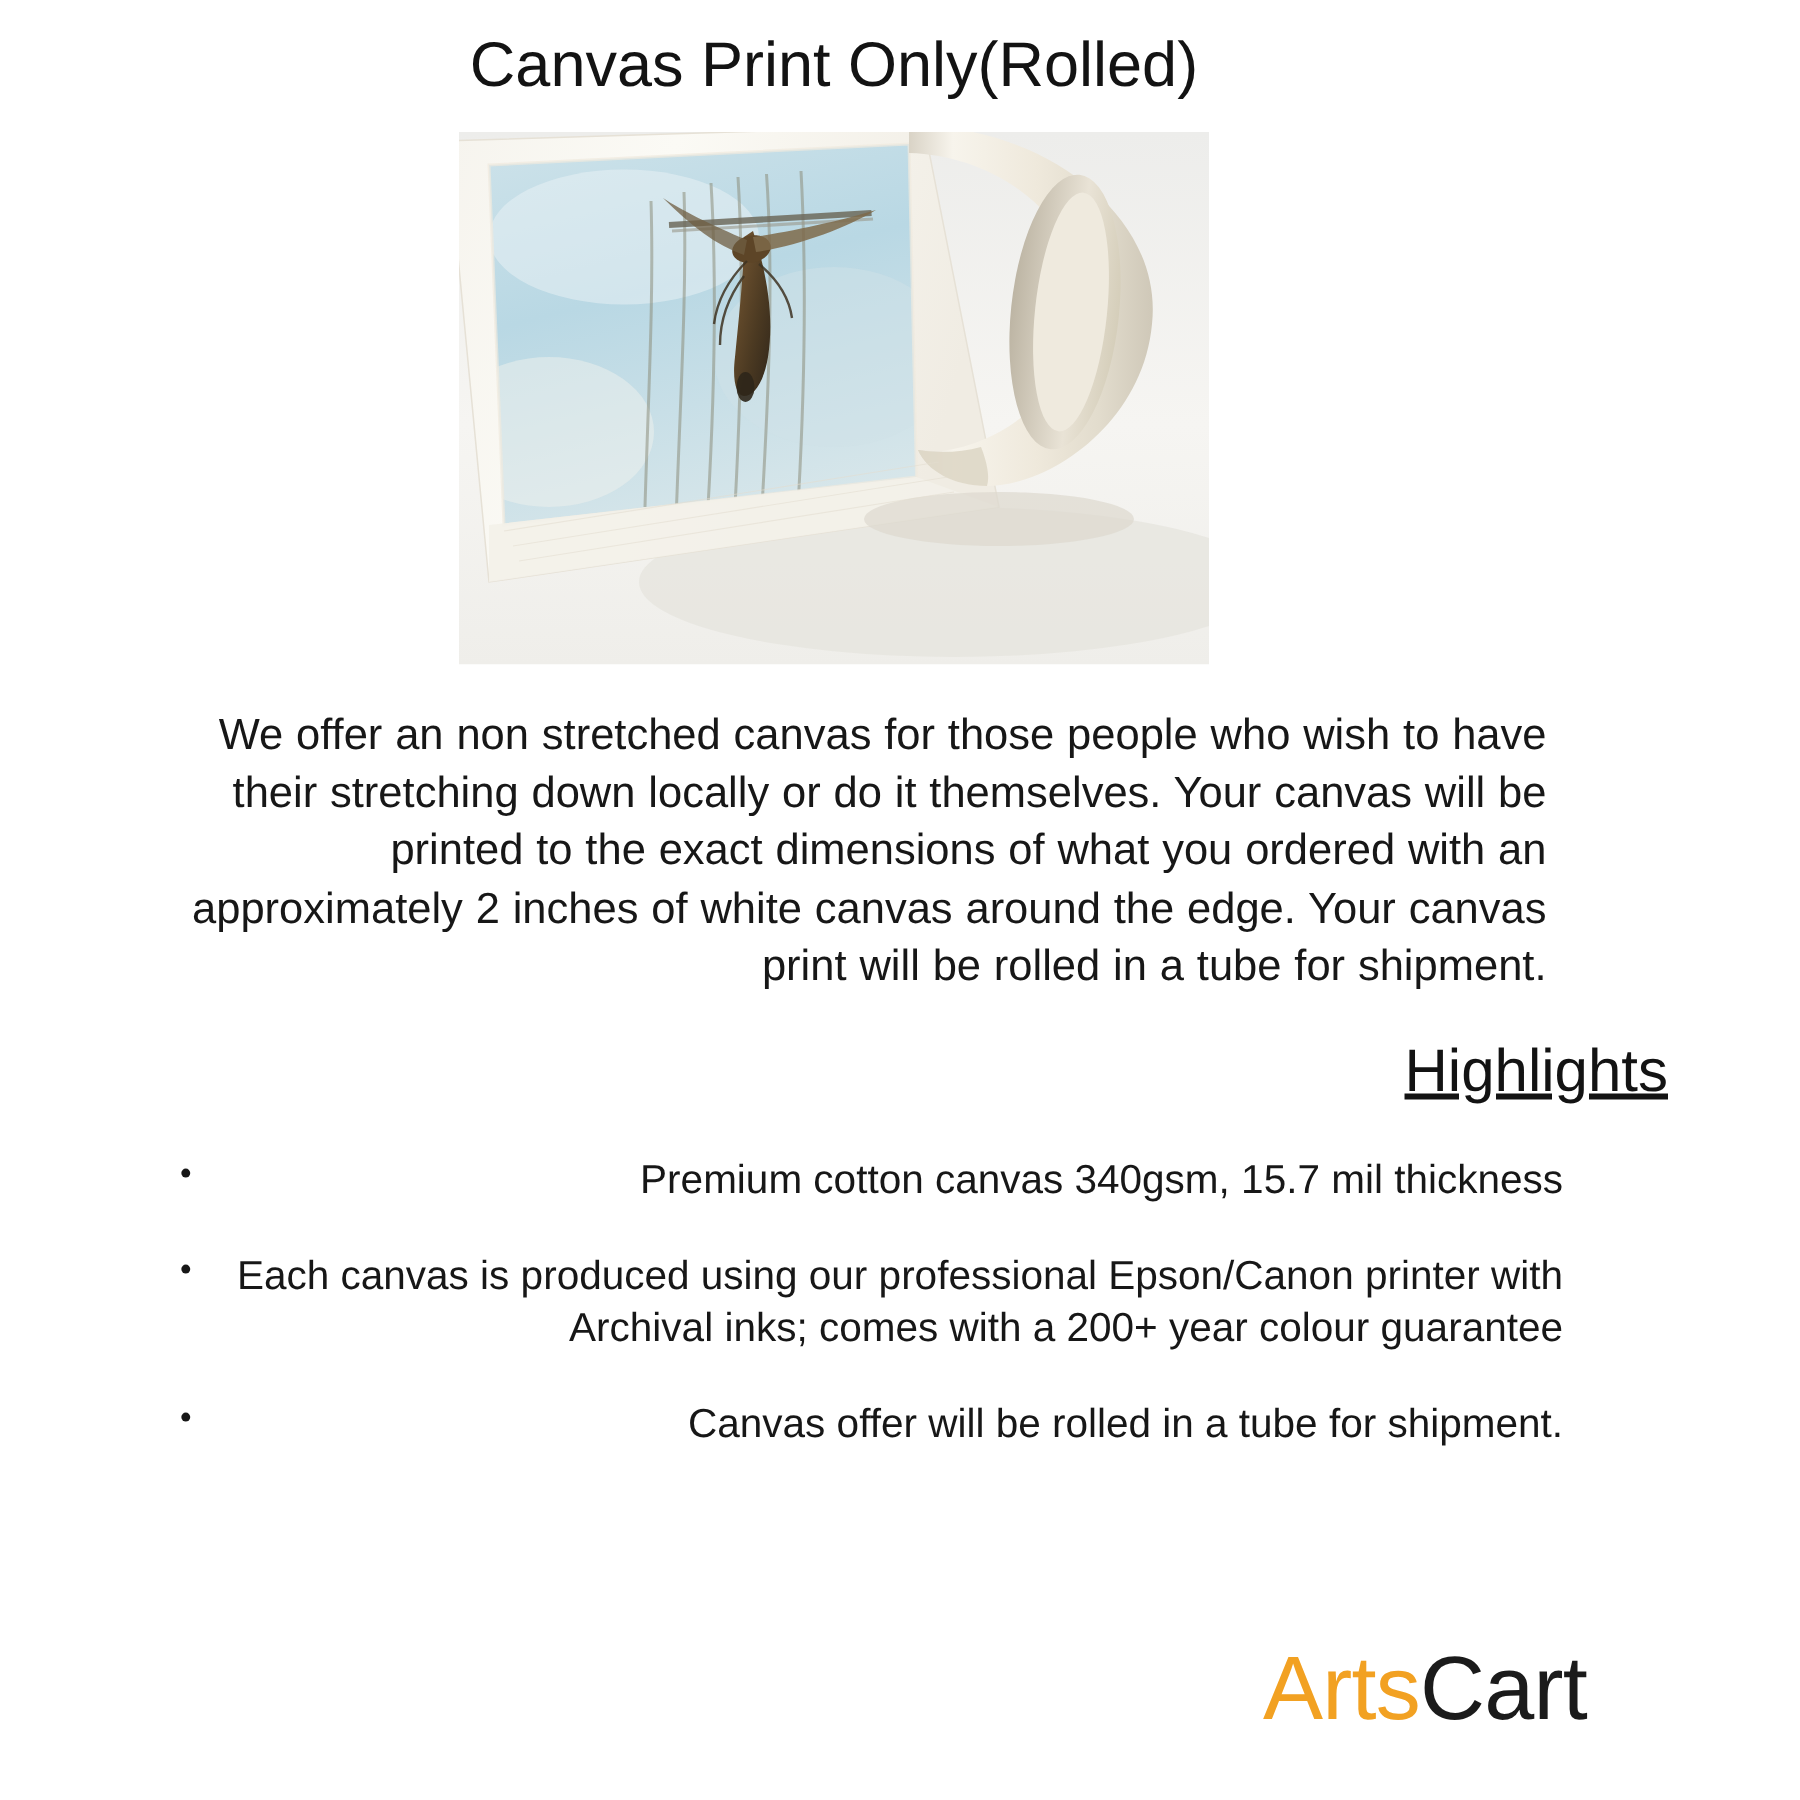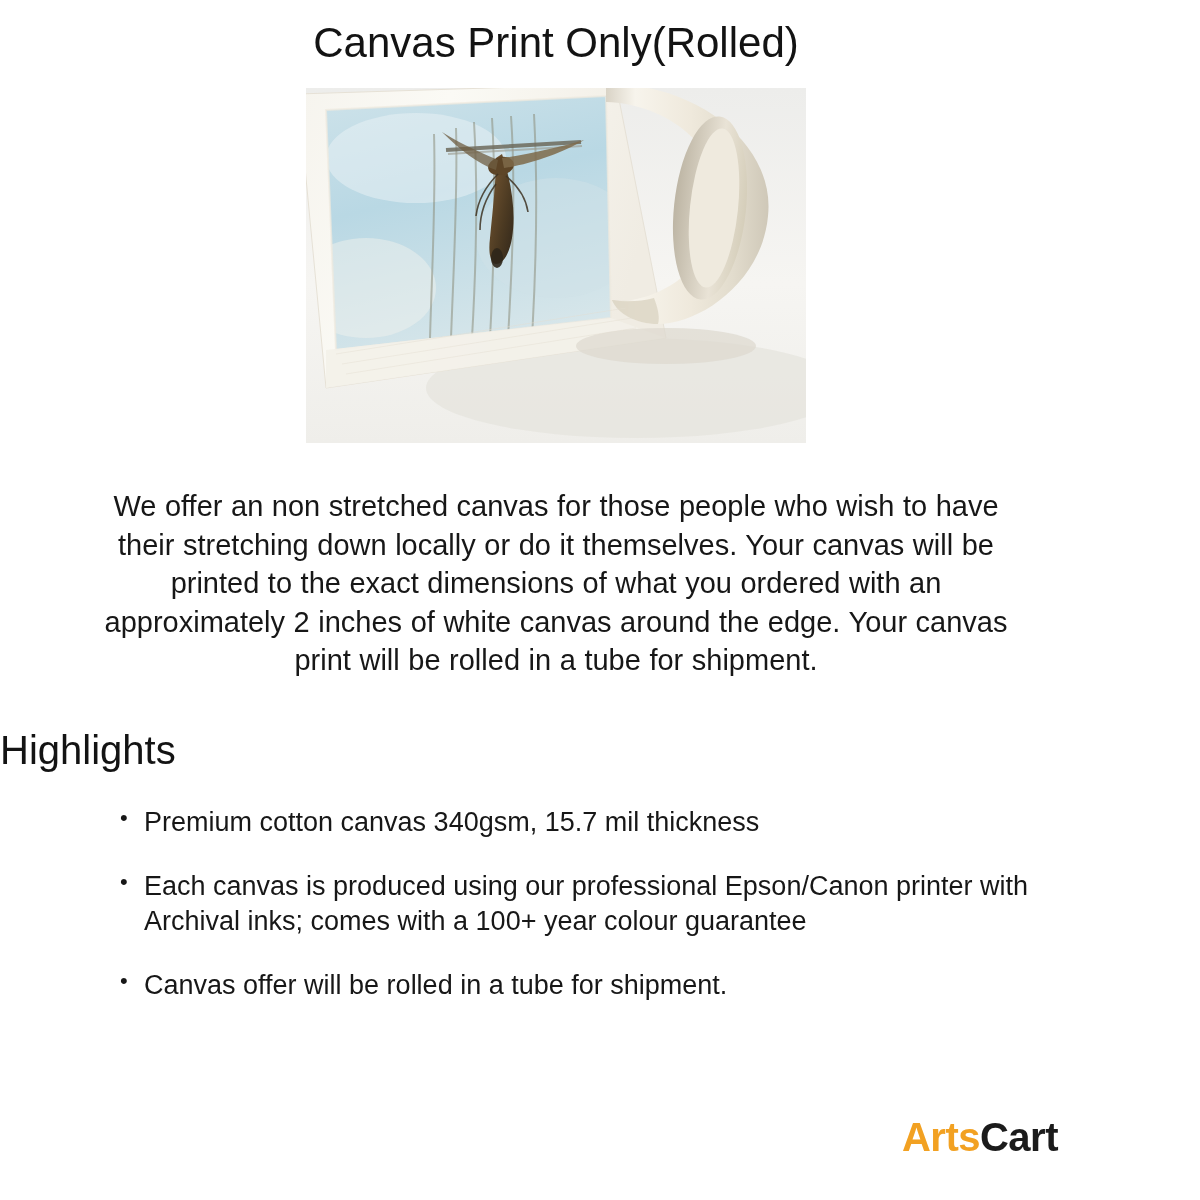--- a/index.html
+++ b/index.html
@@ -44,41 +44,43 @@
     width: 100%;
     height: 100%;
     display: block;
     position: relative;
     overflow: hidden;
     background: #ffffff;
   }
 
   
   .description {
-    margin: 44px auto 0 auto;
+    margin: 28px auto 0 auto;
     width: 950px;
     font-size: 29px;
     line-height: 1.33;
     color: #171717;
-    text-align: center;
+    text-align: right;
     word-spacing: 0.5px;
   }
 
   .highlights-title {
-    text-align: left;
+    text-align: right;
     font-size: 40px;
     font-weight: 400;
     color: #131313;
-    margin-top: 48px;
+    margin-top: 28px;
+    text-decoration: underline;
   }
 
   ul.highlights {
     list-style: none;
     margin: 32px 0 0 0;
     padding: 0 70px 0 120px;
+    text-align: right;
   }
   ul.highlights li {
     position: relative;
     font-size: 27px;
     line-height: 1.3;
     color: #171717;
     margin-bottom: 29px;
     padding-left: 24px;
   }
   ul.highlights li::before {
@@ -88,22 +90,22 @@
     top: -1px;
     font-size: 22px;
     color: #171717;
   }
 
   
   .logo {
     position: absolute;
     right: 54px;
     bottom: 40px;
-    font-size: 40px;
-    font-weight: 700;
+    font-size: 60px;
+    font-weight: 400;
     letter-spacing: -0.5px;
     color: #1b1b1b;
     white-space: nowrap;
   }
   .logo .accent { color: #f2a122; }
 </style>
 </head>
 <body>
 
 <div class="page">
@@ -209,21 +211,21 @@
       </g>
     </svg>
   </div>
 
   <p class="description">We offer an non stretched canvas for those people who wish to have their stretching down locally or do it themselves. Your canvas will be printed to the exact dimensions of what you ordered with an approximately 2 inches of white canvas around the edge. Your canvas print will be rolled in a tube for shipment.</p>
 
   <div class="highlights-title">Highlights</div>
 
   <ul class="highlights">
     <li>Premium cotton canvas 340gsm, 15.7 mil thickness</li>
-    <li>Each canvas is produced using our professional Epson/Canon printer with Archival inks; comes with a 100+ year colour guarantee</li>
+    <li>Each canvas is produced using our professional Epson/Canon printer with Archival inks; comes with a 200+ year colour guarantee</li>
     <li>Canvas offer will be rolled in a tube for shipment.</li>
   </ul>
 
   <div class="logo">
     <span class="accent">Arts</span><span>Cart</span>
   </div>
 
 </div>
 
 </body></html>

